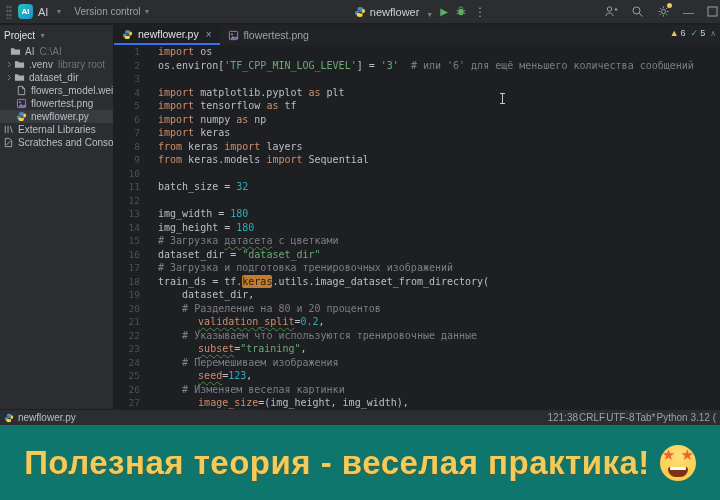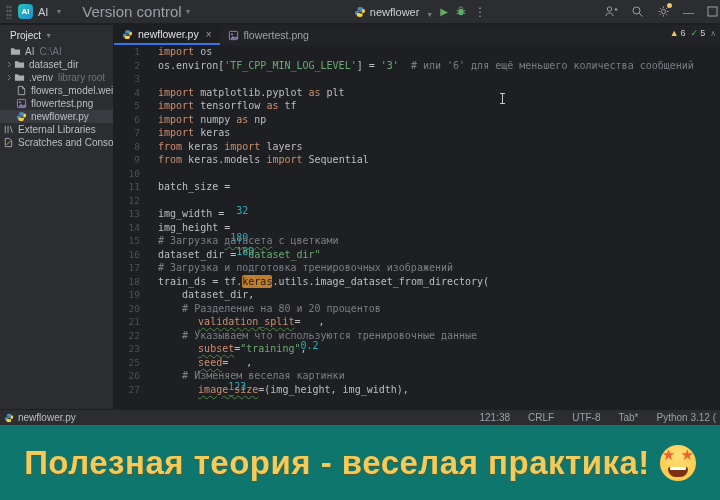--- a/index.html
+++ b/index.html
@@ -10,37 +10,37 @@
   
   .toolbar { position:relative; height:24px; background:#2B2D30; display:flex; align-items:center;
              border-bottom:1px solid #1E1F22; padding:0 6px; }
   .grip { width:6px; height:14px; margin-right:6px;
           background-image:radial-gradient(#55585e 1px, transparent 1.2px);
           background-size:3px 4px; }
   .ai-badge { width:15px; height:15px; border-radius:4px; margin-right:5px;
               background:linear-gradient(135deg,#27c2b8,#1d8fd0); color:#fff;
               font-size:8px; font-weight:bold; display:flex; align-items:center; justify-content:center; }
   .tb-label { color:#CED0D6; font-size:11px; margin-right:4px; }
-  .tb-dim   { color:#9DA0A8; font-size:15px; margin-left:20px; }
+  .tb-dim   { color:#9DA0A8; font-size:10px; margin-left:12px; }
   .chev-down { color:#7A7E85; font-size:7px; margin-left:3px; }
   .run-cluster { display:flex; align-items:center; margin-left:auto; margin-right:118px; gap:7px; }
   .run-name { color:#CED0D6; font-size:11px; display:flex; align-items:flex-end; gap:4px; }
   .run-icon { color:#5FAD65; font-size:10px; }
   .tb-more { color:#9DA0A8; font-size:12px; }
   .right-icons { display:flex; align-items:center; gap:13px; margin-right:-4px; }
   .ticon { position:relative; display:flex; align-items:center; }
   .gear-dot { position:absolute; top:-2px; right:-2px; width:5px; height:5px; border-radius:50%; background:#F2C55C; }
   .min-glyph { color:#9DA0A8; font-size:11px; }
 
   
   .main { position:absolute; top:25px; left:0; right:0; bottom:16px; display:flex; }
 
   
   .project { width:114px; background:#2B2D30; border-right:1px solid #1E1F22; font-size:10px; overflow:hidden; }
-  .proj-header { height:20px; display:flex; align-items:center; padding-left:10px; color:#DFE1E5; }
+  .proj-header { height:20px; display:flex; align-items:center; padding-left:4px; color:#DFE1E5; }
   .tree-row { height:13px; display:flex; align-items:center; white-space:nowrap; color:#BCBEC4; }
   .tree-row.selected { background:#393B40; }
   .tree-row .chev { display:flex; width:8px; margin-right:1px; }
   .tree-icon { display:flex; margin-right:4px; }
   .suffix { color:#6F737A; margin-left:5px; }
 
   
   .editor { flex:1; position:relative; background:#1E1F22; overflow:hidden; }
   .tabbar { height:20px; background:#222326; display:flex; align-items:flex-start; position:relative; }
   .tab { height:20px; display:flex; align-items:center; gap:5px; padding:0 8px; font-size:10.5px; color:#9DA0A8; }
@@ -53,36 +53,36 @@
   .ok-check { color:#5FAD65; font-size:9px; }
   .insp-chev { color:#7A7E85; font-size:8px; }
 
   .code-area { position:absolute; top:20px; left:0; right:0; bottom:0; overflow:hidden;
                font-family:"DejaVu Sans Mono", monospace; font-size:10px; }
   .code-line { height:13.5px; line-height:13.5px; display:flex; white-space:pre; }
   .ln { width:26px; text-align:right; color:#4B5059; flex:none; margin-right:18px; font-size:9.5px; }
   .tok-k   { color:#CF8E6D; }
   .tok-n   { color:#BCBEC4; }
   .tok-s   { color:#6AAB73; }
-  .tok-num { color:#2AACB8;margin-top:24px; }
+  .tok-num { color:#2AACB8; }
   .tok-c   { color:#7A7E85; }
   .tok-cu  { color:#7A7E85; text-decoration:underline wavy #4C8A46 1px; text-underline-offset:2px; }
   .tok-arg { color:#CF8E6D; text-decoration:underline wavy #4C8A46 1px; text-underline-offset:2px;margin-left:16px; }
   .tok-hl  { background:#C07D2E; color:#1E1F22; border-radius:2px; }
 
   .ibeam { position:absolute; left:388px; top:68px; width:1px; height:11px; background:#C9CBCF; }
   .ibeam:before, .ibeam:after { content:""; position:absolute; left:-2px; width:5px; height:1px; background:#C9CBCF; }
   .ibeam:before { top:0; } .ibeam:after { bottom:0; }
 
   
   .statusbar { position:absolute; left:0; right:0; bottom:0; height:16px; background:#2B2D30;
                border-top:1px solid #1E1F22; display:flex; align-items:center;
                font-size:10px; color:#9DA0A8; padding:0 4px; }
   .sb-left { display:flex; align-items:center; gap:4px; color:#BCBEC4; }
-  .sb-right { margin-left:auto; display:flex; align-items:flex-end; gap:18px; white-space:nowrap; overflow:hidden; }
+  .sb-right { margin-left:auto; display:flex; align-items:flex-end; gap:1px; white-space:nowrap; overflow:hidden; }
 
   
   .caption { position:absolute; top:425px; left:0; width:720px; height:75px; background:#0f766e;
              display:flex; align-items:center; justify-content:center; }
   .caption-text { color:#F2CB5B; font-size:33px; font-weight:bold; letter-spacing:.5px;
                   text-shadow:0 1px 1px #6b5318; white-space:nowrap; }
   .emoji { display:inline-block; width:36px; height:36px; border-radius:50%; margin-left:10px;
            background:radial-gradient(circle at 50% 32%, #FFDE76, #FFC53D); position:relative; vertical-align:-6px; }
   .e-star { position:absolute; top:2px; font-size:15px; color:#EC6530; line-height:1; }
   .e1 { left:2px; } .e2 { right:2px; }
@@ -173,35 +173,35 @@
             <span class="chev">
               <svg width="8" height="9" viewBox="0 0 8 8" fill="none" stroke="#7A7E85">
                 <path d="M3 1.5L5.5 4 3 6.5"></path>
               </svg>
             </span>
             <span class="tree-icon">
               <svg width="11" height="11" viewBox="0 0 12 12">
                 <path fill="#A9ACB3" d="M1 2.5h3.4l1 1.2H11v5.8H1z"></path>
               </svg>
             </span>
-            <span>dataset_dir</span>
+            <span>.venv</span>
+            <span class="suffix">library root</span>
           </div>
           <div class="tree-row" style="padding-left: 5px;">
             <span class="chev">
               <svg width="8" height="9" viewBox="0 0 8 8" fill="none" stroke="#7A7E85">
                 <path d="M3 1.5L5.5 4 3 6.5"></path>
               </svg>
             </span>
             <span class="tree-icon">
               <svg width="11" height="11" viewBox="0 0 12 12">
                 <path fill="#A9ACB3" d="M1 2.5h3.4l1 1.2H11v5.8H1z"></path>
               </svg>
             </span>
-            <span>.venv</span>
-            <span class="suffix">library root</span>
+            <span>dataset_dir</span>
           </div>
           <div class="tree-row" style="padding-left: 16px;">
             <span class="tree-icon">
               <svg width="11" height="11" viewBox="0 0 12 12" fill="none" stroke="#A9ACB3">
                 <path d="M2.5 1.5h4.5l2.5 2.5v6.5h-7z"></path>
                 <path d="M7 1.5V4h2.5"></path>
               </svg>
             </span>
             <span>flowers_model.weights.h5</span>
           </div>
@@ -291,20 +291,21 @@
           <div class="code-line"><span class="ln">14</span><span class="tok-n">img_height = </span><span class="tok-num">180</span></div>
           <div class="code-line"><span class="ln">15</span><span class="tok-c"># Загрузка </span><span class="tok-cu">датасета</span><span class="tok-c"> с цветками</span></div>
           <div class="code-line"><span class="ln">16</span><span class="tok-n">dataset_dir = </span><span class="tok-s">"dataset_dir"</span></div>
           <div class="code-line"><span class="ln">17</span><span class="tok-c"># Загрузка и подготовка тренировочных изображений</span></div>
           <div class="code-line"><span class="ln">18</span><span class="tok-n">train_ds = tf.</span><span class="tok-hl">keras</span><span class="tok-n">.utils.image_dataset_from_directory(</span></div>
           <div class="code-line"><span class="ln">19</span><span class="tok-n">    dataset_dir,</span></div>
           <div class="code-line"><span class="ln">20</span><span class="tok-n">    </span><span class="tok-c"># Разделение на 80 и 20 процентов</span></div>
           <div class="code-line"><span class="ln">21</span><span class="tok-n">    </span><span class="tok-arg">validation_split</span><span class="tok-n">=</span><span class="tok-num">0.2</span><span class="tok-n">,</span></div>
           <div class="code-line"><span class="ln">22</span><span class="tok-n">    </span><span class="tok-c"># Указываем что используются тренировочные данные</span></div>
           <div class="code-line"><span class="ln">23</span><span class="tok-n">    </span><span class="tok-arg">subset</span><span class="tok-n">=</span><span class="tok-s">"training"</span><span class="tok-n">,</span></div>
+          <div class="code-line"><span class="ln">24</span><span class="tok-n">    </span><span class="tok-c"># Перемешиваем изображения</span></div>
           <div class="code-line"><span class="ln">25</span><span class="tok-n">    </span><span class="tok-arg">seed</span><span class="tok-n">=</span><span class="tok-num">123</span><span class="tok-n">,</span></div>
           <div class="code-line"><span class="ln">26</span><span class="tok-n">    </span><span class="tok-c"># Изменяем веселая картинки</span></div>
           <div class="code-line"><span class="ln">27</span><span class="tok-n">    </span><span class="tok-arg">image_size</span><span class="tok-n">=(img_height, img_width),</span></div>
         </div>
       <div class="ibeam"></div>
     </div>
   </div>
 
   <div class="statusbar">
     <div class="sb-left">

